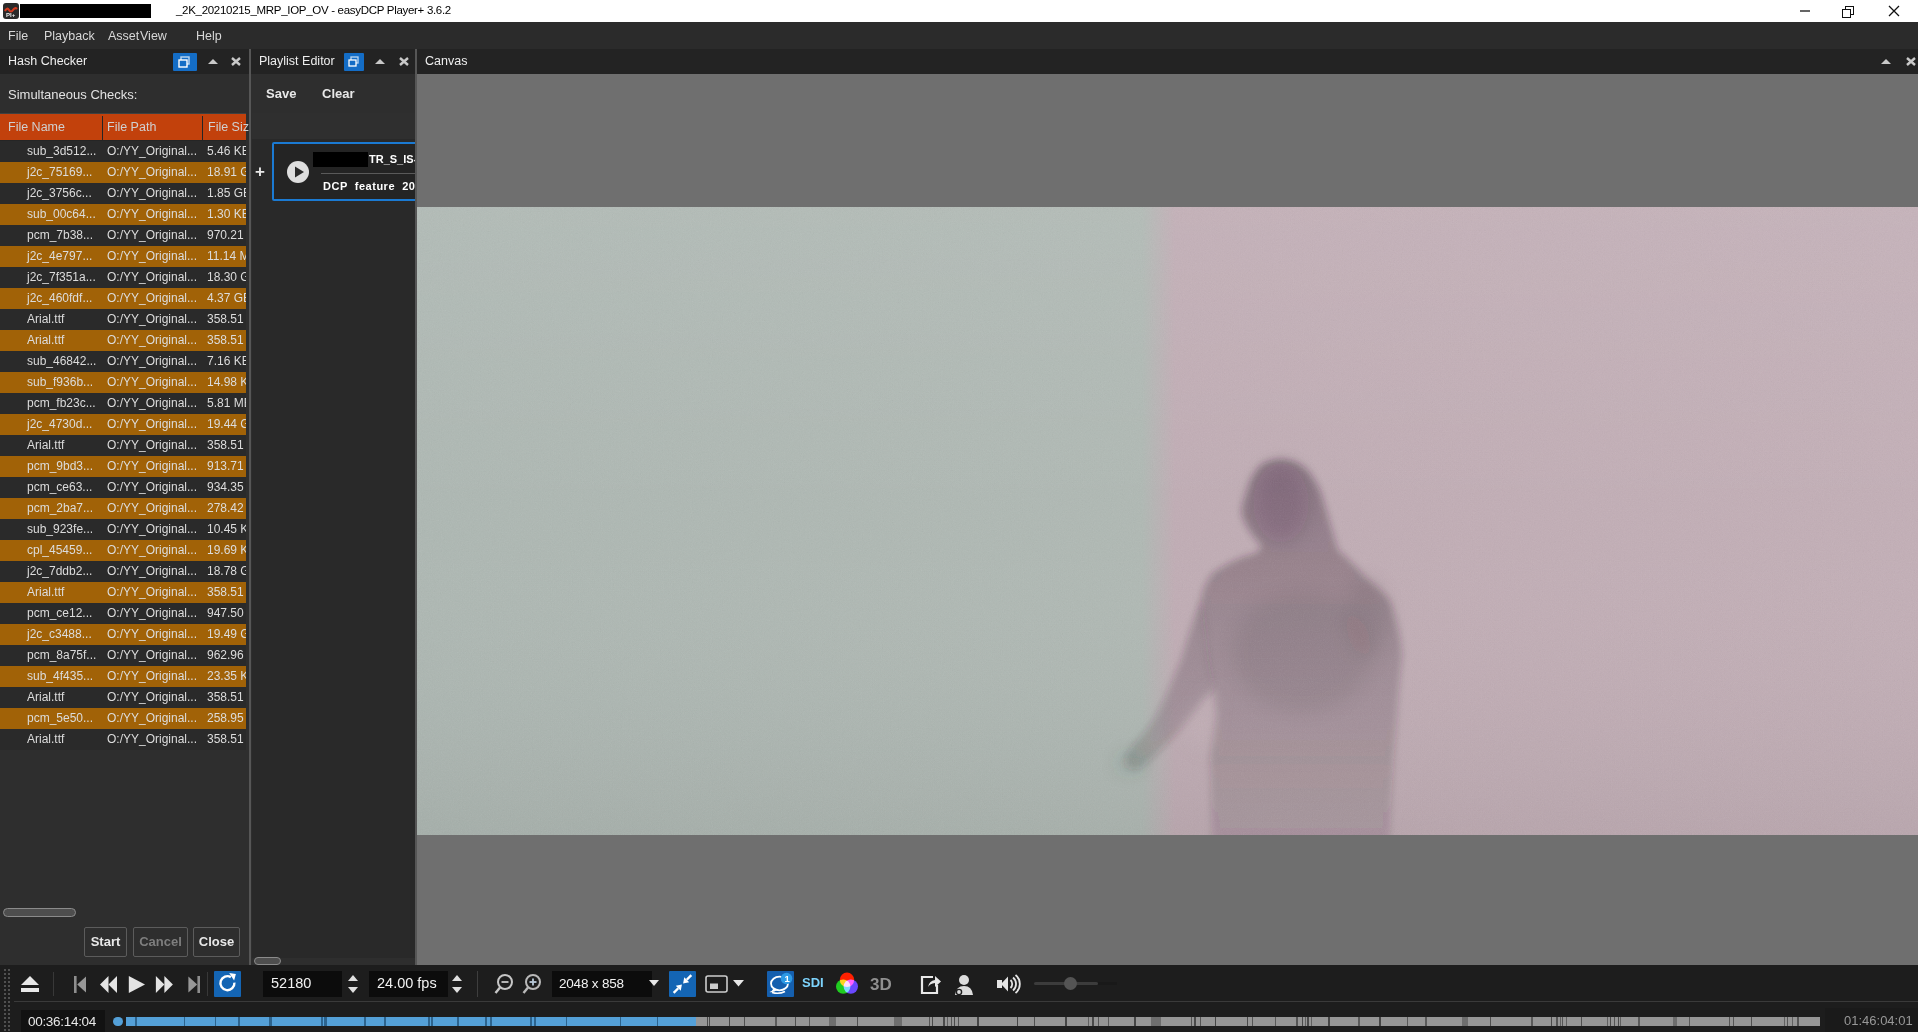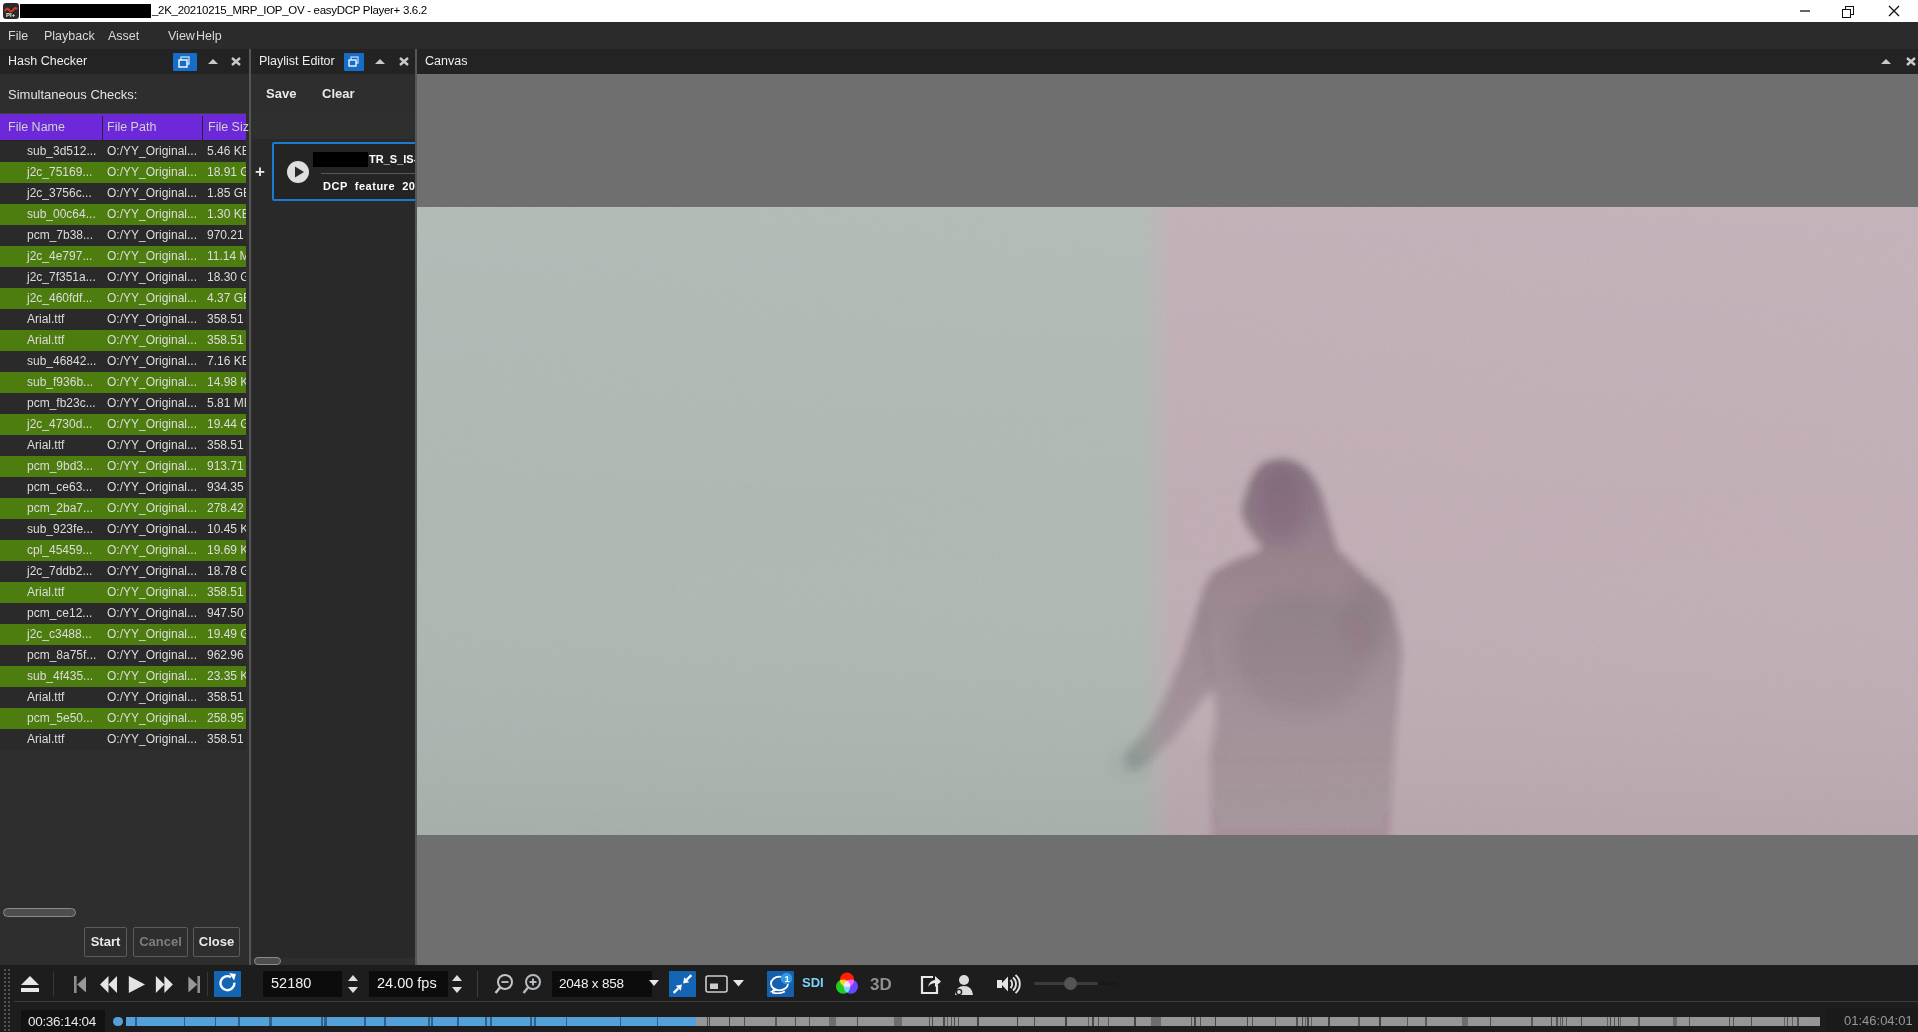--- a/index.html
+++ b/index.html
@@ -3,46 +3,46 @@
 <style>
 * { margin:0; padding:0; box-sizing:border-box; }
 body { font-family:"Liberation Sans", sans-serif; }
 #app { position:relative; width:1918px; height:1032px; background:#1d1d1d; overflow:hidden; }
 .abs { position:absolute; }
 
 
 #titlebar { left:0; top:0; width:1918px; height:22px; background:#ffffff; }
 #appicon { left:3px; top:3px; width:16px; height:16px; border-radius:3px; background:#2a2a2a; }
 #redact { left:20px; top:4px; width:131px; height:14px; background:#000; }
-#titletext { left:152px; top:4px; font-size:11.5px; letter-spacing:-0.3px; color:#000; white-space:nowrap; }
+#titletext { left:152px; top:4px; font-size:11.5px; letter-spacing:-0.3px; color:#000; white-space:nowrap;padding-left:24px; }
 
 #menubar { left:0; top:22px; width:1918px; height:27px; background:#2b2b2b; }
 #menubar span { position:absolute; top:7px; font-size:12.5px; color:#d8d8d8; }
 
 
 .phead { height:25px; background:#232323; }
 .ptitle { position:absolute; left:8px; top:5px; font-size:12.5px; color:#eeeeee; }
 .floatbtn { position:absolute; top:4px; width:24px; height:18px; background:#146dc6; border-radius:1px; }
 
 #hashpanel { left:0; top:49px; width:249px; height:916px; background:#2e2e2e; }
 #sep1 { left:249px; top:49px; width:2px; height:916px; background:#565656; }
 #plpanel { left:251px; top:49px; width:164px; height:916px; background:#2e2e2e; overflow:hidden; }
 #sep2 { left:415px; top:49px; width:2px; height:916px; background:#565656; }
 #canvaspanel { left:417px; top:49px; width:1501px; height:916px; background:#6f6f6f; }
 #canvashead { position:absolute; left:0; top:0; width:1501px; height:25px; background:#232323; }
 
 #simlabel { left:8px; top:38px; font-size:13px; color:#e2e2e2; }
 
-#thead { left:0px; top:64px; width:246px; height:28px; background:#6d28d9; border-top:1px solid #404040; border-bottom:1px solid #252525; }
+#thead { left:0px; top:64px; width:246px; height:28px; background:#c2410c; border-top:1px solid #404040; border-bottom:1px solid #252525; }
 #thead span { position:absolute; top:6px; font-size:12.5px; color:#d0d0d0; white-space:nowrap; }
 #thead .v { position:absolute; top:2px; width:1px; height:24px; background:#252525; }
 #tbody { left:0px; top:92px; width:246px; height:609px; overflow:hidden; }
 .trow { position:relative; width:246px; height:21px; white-space:nowrap;padding-left:42px; }
 .trow.odd { background:#2a2a2a; }
-.trow.even { background:#4d7c0f; }
+.trow.even { background:#a16207; }
 .trow span { position:absolute; top:3px; font-size:12px; color:#dcdcdc; }
 .c1 { left:27px; }
 .c2 { left:107px; }
 .c3 { left:207px; }
 
 #hscroll { left:3px; top:859px; width:73px; height:9px; background:#4e4e4e; border:1px solid #8b8b8b; border-radius:5px; }
 .btn { position:absolute; top:878px; height:30px; background:#2e2e2e; border:1px solid #5c5c5c; border-radius:2px; font-size:13px; font-weight:bold; color:#e8e8e8; text-align:center; line-height:28px; }
 #btn-start { left:84px; width:43px; }
 #btn-cancel { left:133px; width:55px; color:#7e7e7e; }
 #btn-close { left:193px; width:47px; }
@@ -93,21 +93,21 @@
     <line x1="5" y1="11" x2="15" y2="11" stroke="#111" stroke-width="1.3"></line>
     <rect x="50.5" y="6.5" width="8" height="8" fill="none" stroke="#111" stroke-width="1"></rect>
     <rect x="47.5" y="9.5" width="8" height="8" fill="#fff" stroke="#111" stroke-width="1"></rect>
     <path d="M94 6 L104 16 M104 6 L94 16" stroke="#111" stroke-width="1.3"></path>
   </svg>
 
   <div id="menubar" class="abs">
     <span style="left:8px">File</span>
     <span style="left:44px">Playback</span>
     <span style="left:108px">Asset</span>
-    <span style="left:168px">View</span>
+    <span style="left:140px">View</span>
     <span style="left:196px">Help</span>
   </div>
 
   <div id="hashpanel" class="abs">
     <div class="phead" style="width:249px"></div>
     <span class="ptitle">Hash Checker</span>
     <div class="floatbtn" style="left:173px">
         <svg width="24" height="18">
           <rect x="8" y="4" width="8" height="7" fill="none" stroke="#bcd7f2" stroke-width="1.4"></rect>
           <rect x="6" y="7" width="8" height="7" fill="#146dc6" stroke="#ffffff" stroke-width="1.4"></rect>

